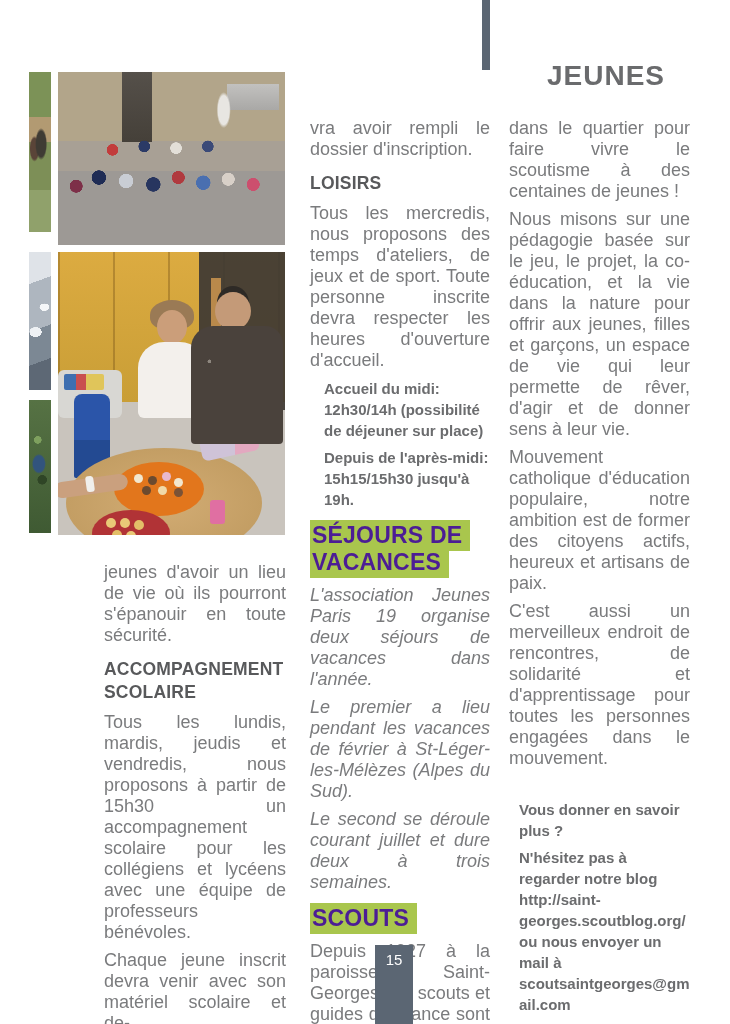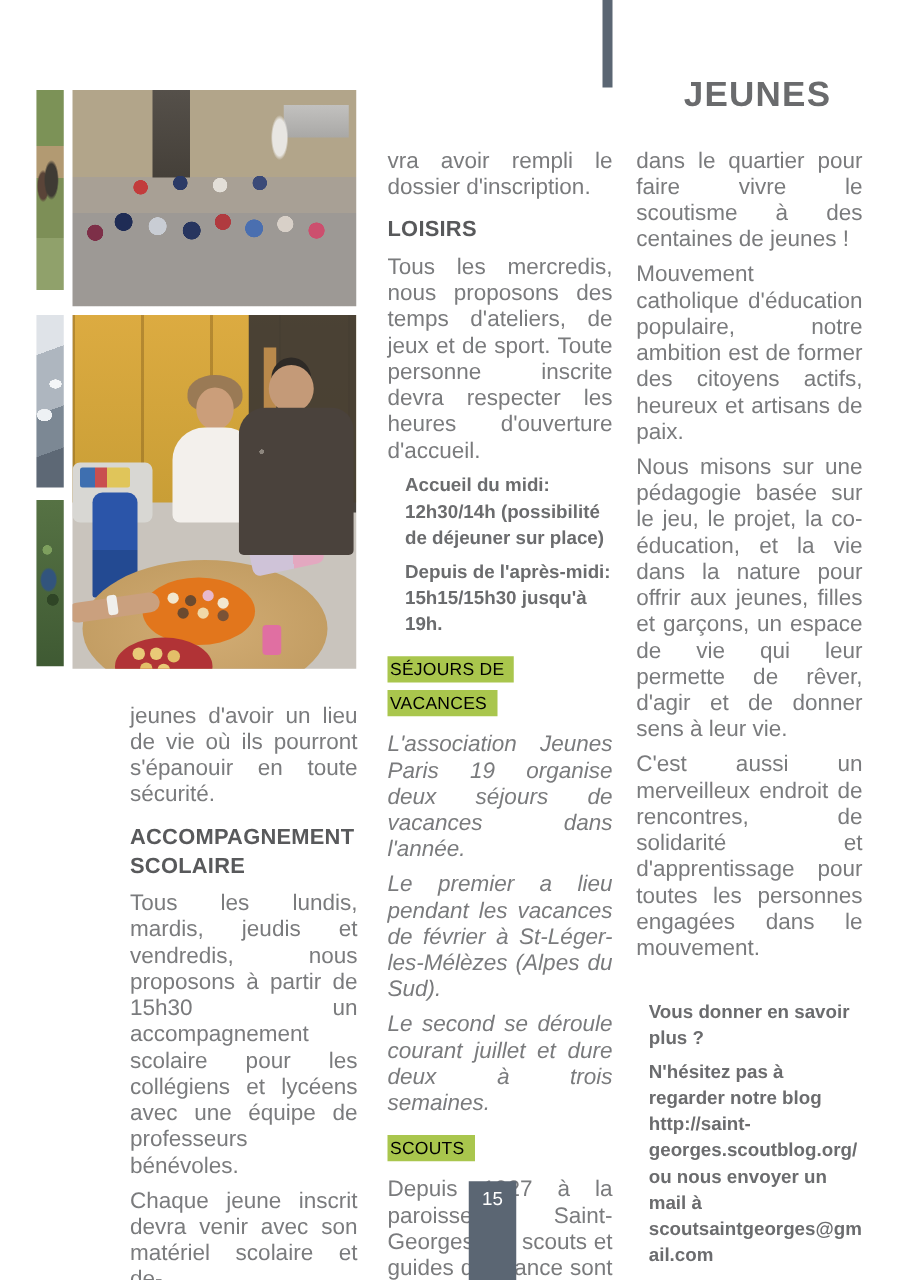--- a/index.html
+++ b/index.html
@@ -111,22 +111,22 @@
   .col { position:absolute; }
   .col-left  { left:75px;  top:562px; width:182px; }
   .col-mid   { left:281px; top:118px; width:180px; }
   .col-right { left:480px; top:118px; width:181px; }
 
   p.body { margin:0 0 7px; font-size:18px; line-height:21px;
     color:var(--body-gray,#7a7b7d); text-align:justify; }
   .head { margin:12px 0 8px; font-size:17.5px; font-weight:bold; line-height:23px;
     color:var(--heading-gray,#58595b); letter-spacing:.2px; }
   .head.first { margin-top:12px; }
-  .hl-head { margin:12px 0 9px; font-size:14px; font-weight:normal; line-height:27px;
-    color:#000000; letter-spacing:.2px; }
+  .hl-head { margin:12px 0 9px; font-size:23px; font-weight:bold; line-height:27px;
+    color:#4c1d95; letter-spacing:.2px; }
   .hl-head span { background:var(--accent-highlight,#a9c64d);
     padding:2px 8px 3px 2px;
     -webkit-box-decoration-break:clone; box-decoration-break:clone; }
   .note { margin:0 0 6px 14px; font-size:15px; line-height:21px; font-weight:bold;
     color:#6b6c6e; }
   .note.last { margin-bottom:12px; }
   .indent { margin-left:14px;font-style:italic; }
   .cta { margin:30px 0 0 10px; font-weight:bold; color:#6b6c6e;
     font-size:15px; line-height:21px; overflow-wrap:break-word; }
   .cta-title { margin:0 0 6px; }
@@ -190,22 +190,22 @@
     <h3 class="hl-head"><span>SÉJOURS DE VACANCES</span></h3>
     <p class="body indent">L'association Jeunes Paris 19 organise deux séjours de vacances dans l'année.</p>
     <p class="body indent">Le premier a lieu pendant les vacances de février à St-Léger-les-Mélèzes (Alpes du Sud).</p>
     <p class="body indent">Le second se déroule courant juillet et dure deux à trois semaines.</p>
     <h3 class="hl-head"><span>SCOUTS</span></h3>
     <p class="body">Depuis 1927 à la paroisse Saint-Georges, les scouts et guides de France sont engagés</p>
   </div>
 
   <div class="col col-right">
     <p class="body">dans le quartier pour faire vivre le scoutisme à des centaines de jeunes !</p>
+    <p class="body">Nous misons sur une pédagogie basée sur le jeu, le projet, la co-éducation, et la vie dans la nature pour offrir aux jeunes, filles et garçons, un espace de vie qui leur permette de rêver, d'agir et de donner sens à leur vie.</p>
     <p class="body">Mouvement catholique d'éducation populaire, notre ambition est de former des citoyens actifs, heureux et artisans de paix.</p>
-    <p class="body">Nous misons sur une pédagogie basée sur le jeu, le projet, la co-éducation, et la vie dans la nature pour offrir aux jeunes, filles et garçons, un espace de vie qui leur permette de rêver, d'agir et de donner sens à leur vie.</p>
     <p class="body">C'est aussi un merveilleux endroit de rencontres, de solidarité et d'apprentissage pour toutes les personnes engagées dans le mouvement.</p>
     <div class="cta">
       <p class="cta-title">Vous donner en savoir plus ?</p>
       <p class="cta-body">N'hésitez pas à regarder notre blog http://saint-georges.scoutblog.org/ ou nous envoyer un mail à scoutsaintgeorges@gmail.com</p>
     </div>
   </div>
 
   <div class="page-tab">
     <span>15</span>
   </div>

